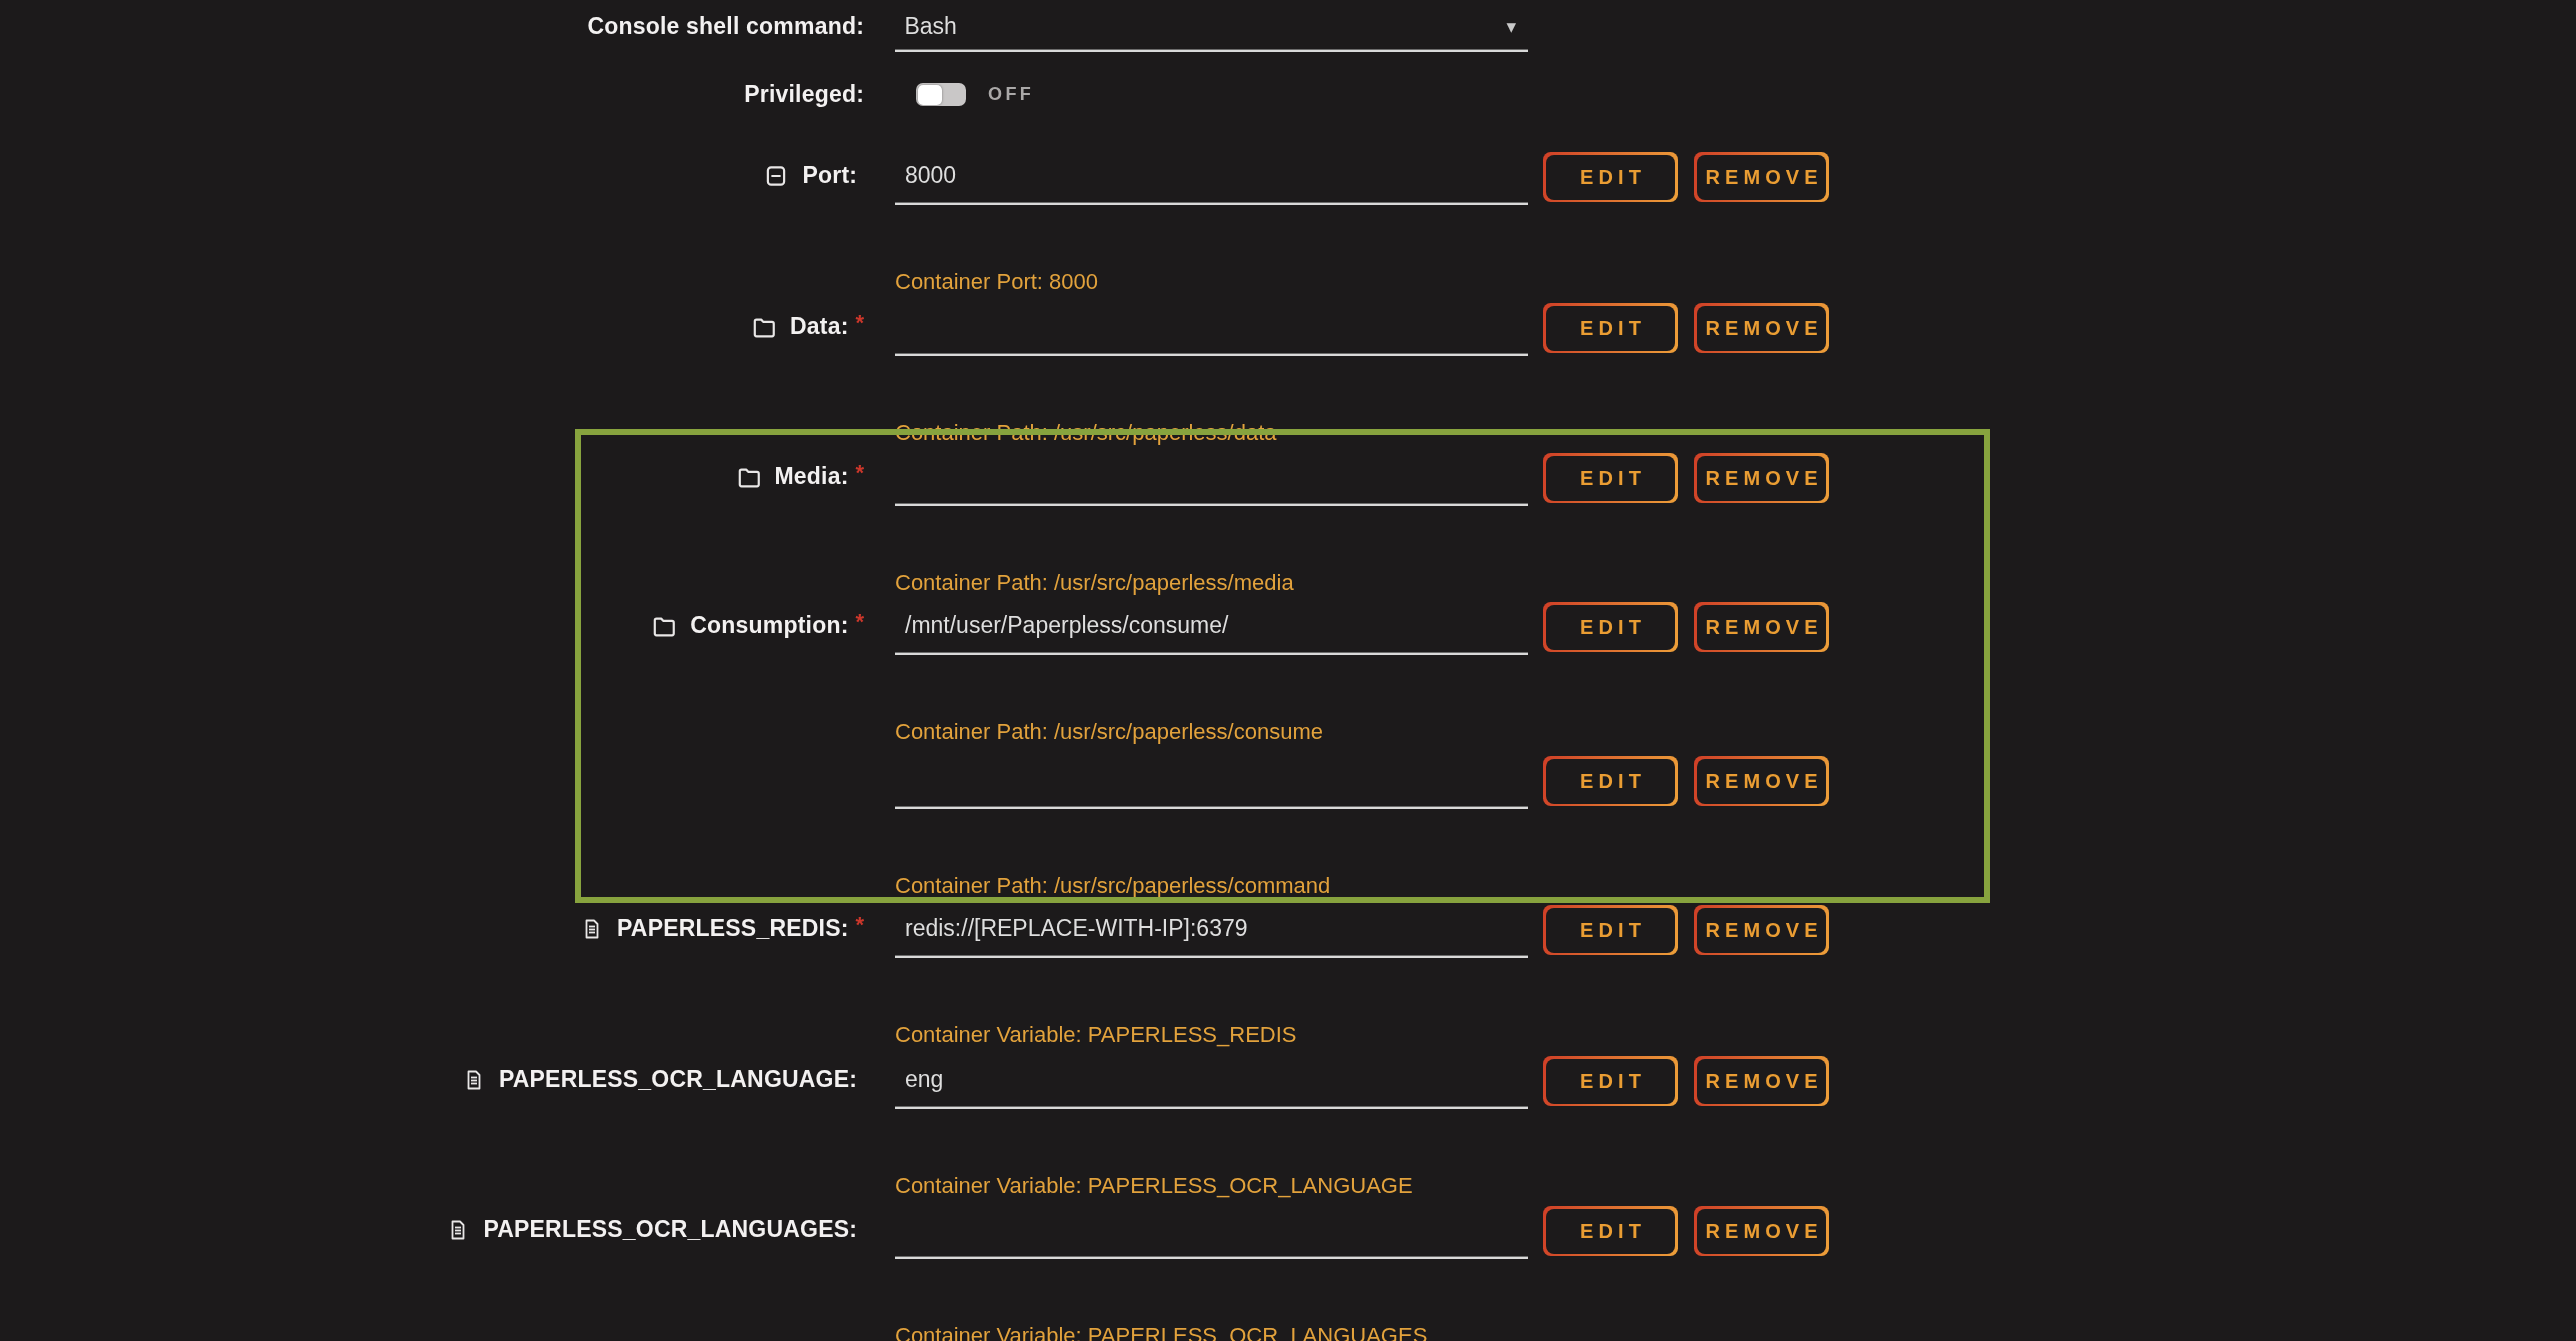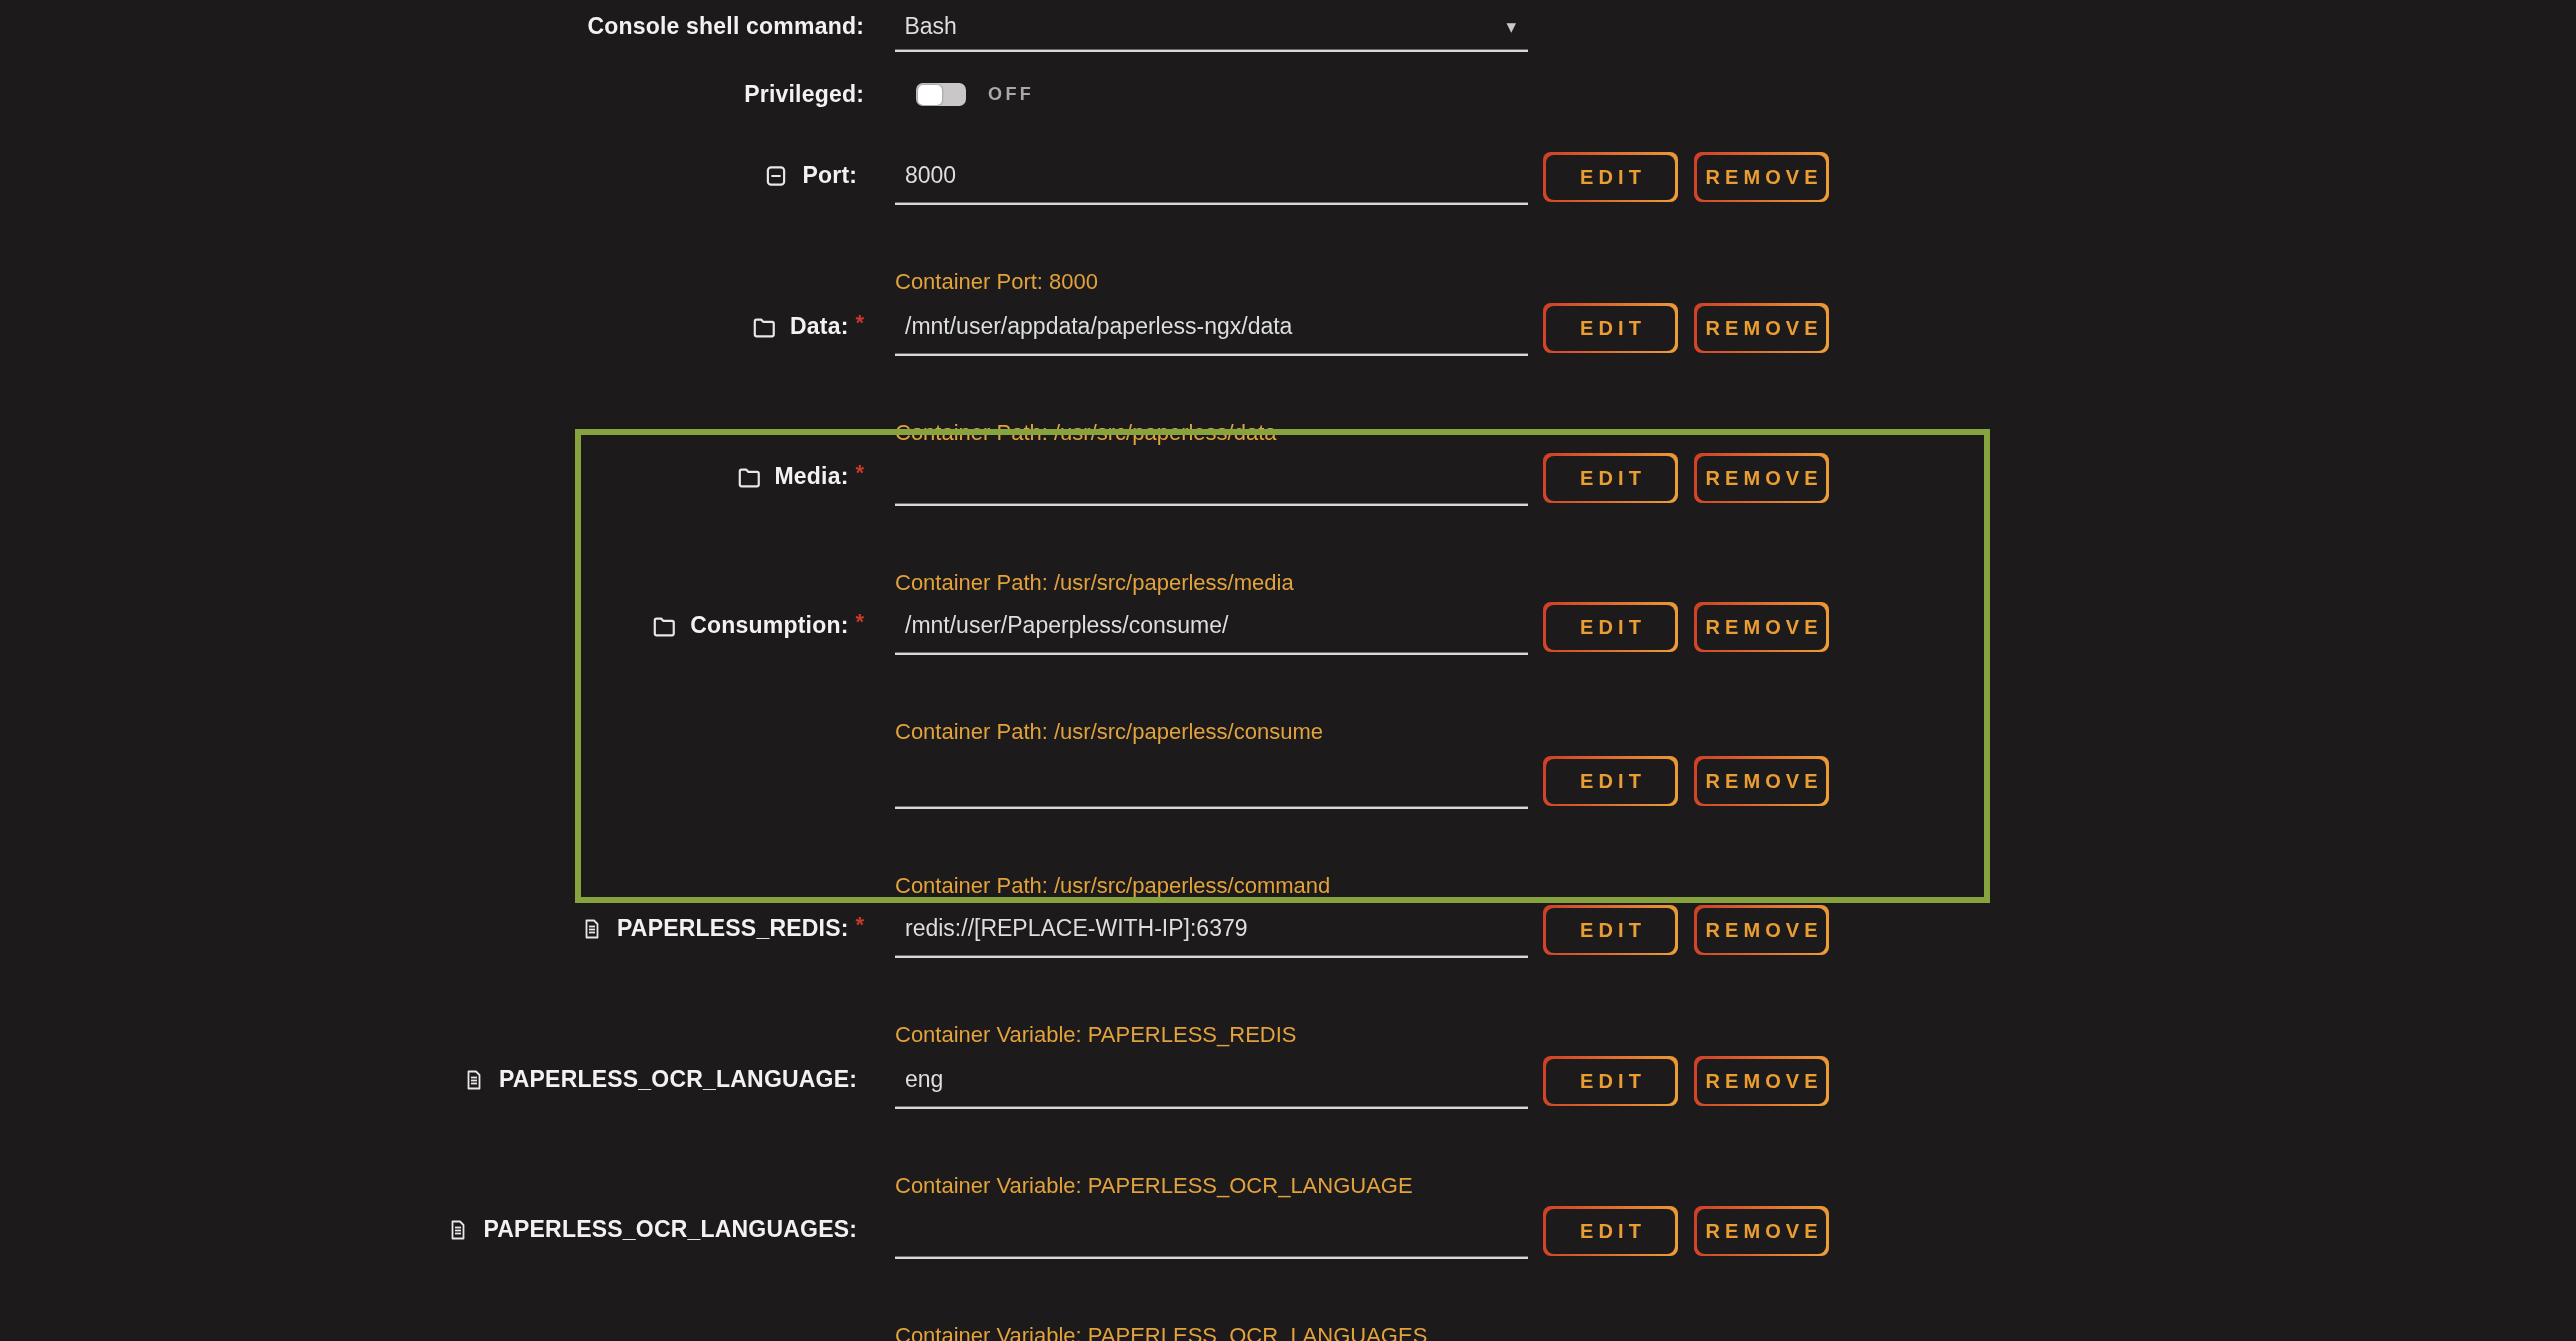--- a/index.html
+++ b/index.html
@@ -97,21 +97,20 @@
   <div class="row" style="top:300px">
     <div class="lbl-cell">
       <span class="icon">
         <svg width="26" height="26" viewBox="0 0 24 24" fill="none" stroke="currentColor" stroke-width="2" stroke-linejoin="round">
             <path d="M3.5 19V6.8c0-.9.7-1.6 1.6-1.6h4.3l2.1 2.1h7.9c.9 0 1.6.7 1.6 1.6V19c0 .9-.7 1.6-1.6 1.6H5.1c-.9 0-1.6-.7-1.6-1.6z"></path>
           </svg>
       </span>
       <span class="lbl">Data:</span>
       <span class="req">*</span>
     </div>
-    <div class="val">/mnt/user/appdata/paperless-ngx/data</div>
     <div class="underline"></div>
     <div class="btn" style="left:1543px">
         <div class="btn-in">EDIT</div>
       </div>
     <div class="btn" style="left:1694px">
         <div class="btn-in">REMOVE</div>
       </div>
     <div class="sub">Container Path: /usr/src/paperless/data</div>
   </div>
 

